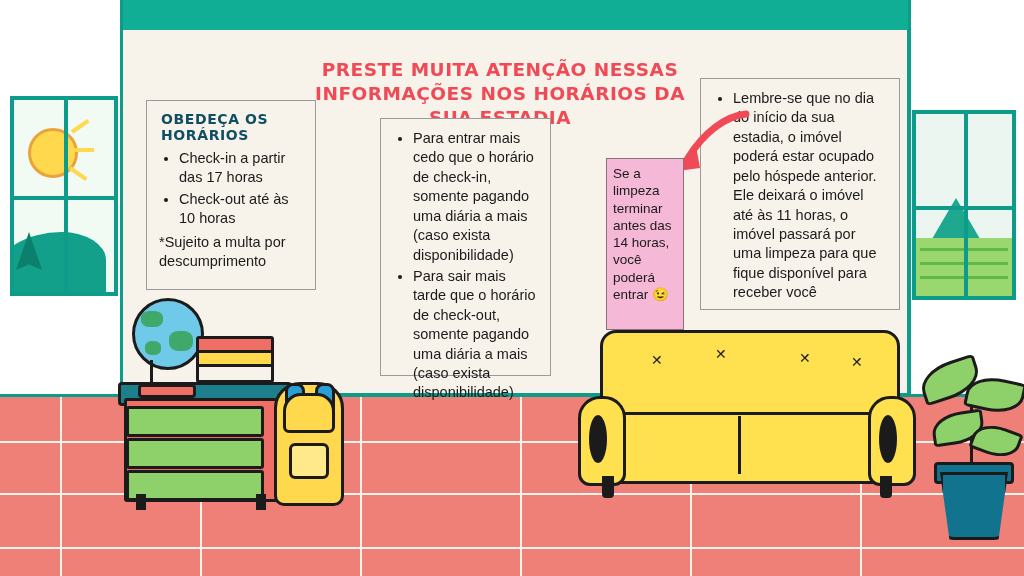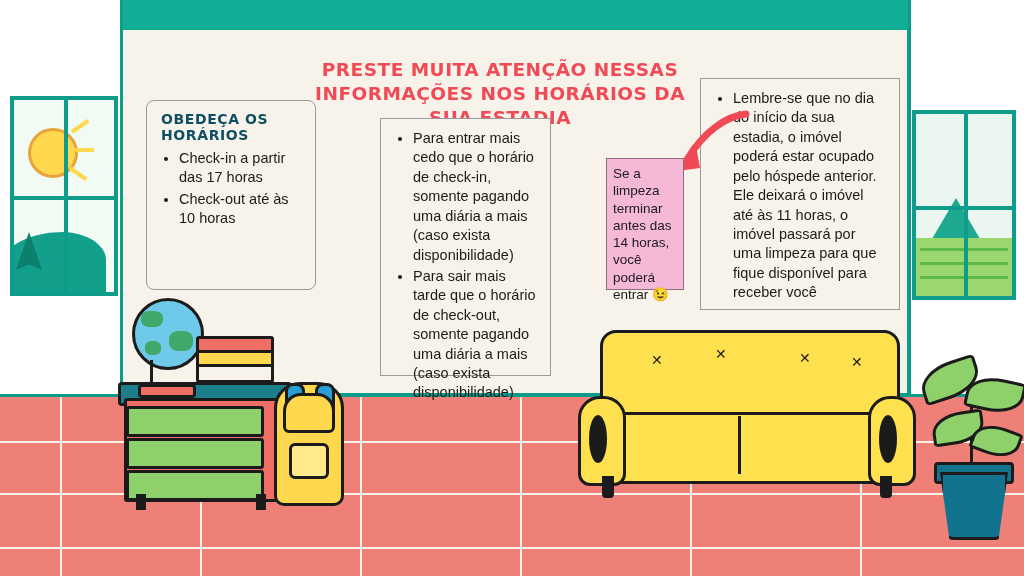--- a/index.html
+++ b/index.html
@@ -305,42 +305,42 @@
   .card-title {
     font-family: "DejaVu Sans", sans-serif;
     font-weight: bold;
     font-size: 14px;
     letter-spacing: .6px;
     color: #0f4f63;
     text-transform: uppercase;
     margin: 0 0 6px 2px;
   }
 
-  #card-schedule { left: 146px; top: 100px; width: 170px; height: 190px; border-radius: 8px; }
+  #card-schedule { left: 146px; top: 100px; width: 170px; height: 190px; }
   #card-rules    { left: 380px; top: 118px; width: 171px; height: 258px; }
   #card-previous { left: 700px; top: 78px; width: 200px; height: 232px; }
 
   .headline {
     position: absolute;
     left: 290px; top: 58px;
     width: 420px;
     text-align: center;
     font-family: "DejaVu Sans", sans-serif;
     font-weight: bold;
     font-size: 18.5px;
     line-height: 1.3;
     letter-spacing: .5px;
     color: #ef4a55;
     text-transform: uppercase;
   }
 
   .callout {
     position: absolute;
     left: 606px; top: 158px;
-    width: 78px; height: 132px;
+    width: 78px; height: 172px;
     background: #f5b8d6;
     border: 1px solid #8e6d7d;
     box-sizing: border-box;
     padding: 6px 6px;
     font-size: 13.5px;
     line-height: 1.28;
     color: #1b1b1b;
   }
 
   .arrow {
@@ -454,20 +454,21 @@
   </div>
 
   <div class="headline">Preste muita atenção nessas informações nos horários da sua estadia</div>
 
   <div class="card" id="card-schedule">
     <div class="card-title">Obedeça os horários</div>
     <ul>
       <li>Check-in a partir das 17 horas</li>
       <li>Check-out até às 10 horas</li>
     </ul>
+    <p>*Sujeito a multa por descumprimento</p>
   </div>
 
   <div class="card" id="card-rules">
     <ul>
       <li>Para entrar mais cedo que o horário de check-in, somente pagando uma diária a mais (caso exista disponibilidade)</li>
       <li>Para sair mais tarde que o horário de check-out, somente pagando uma diária a mais (caso exista disponibilidade)</li>
     </ul>
   </div>
 
   <div class="card" id="card-previous">

